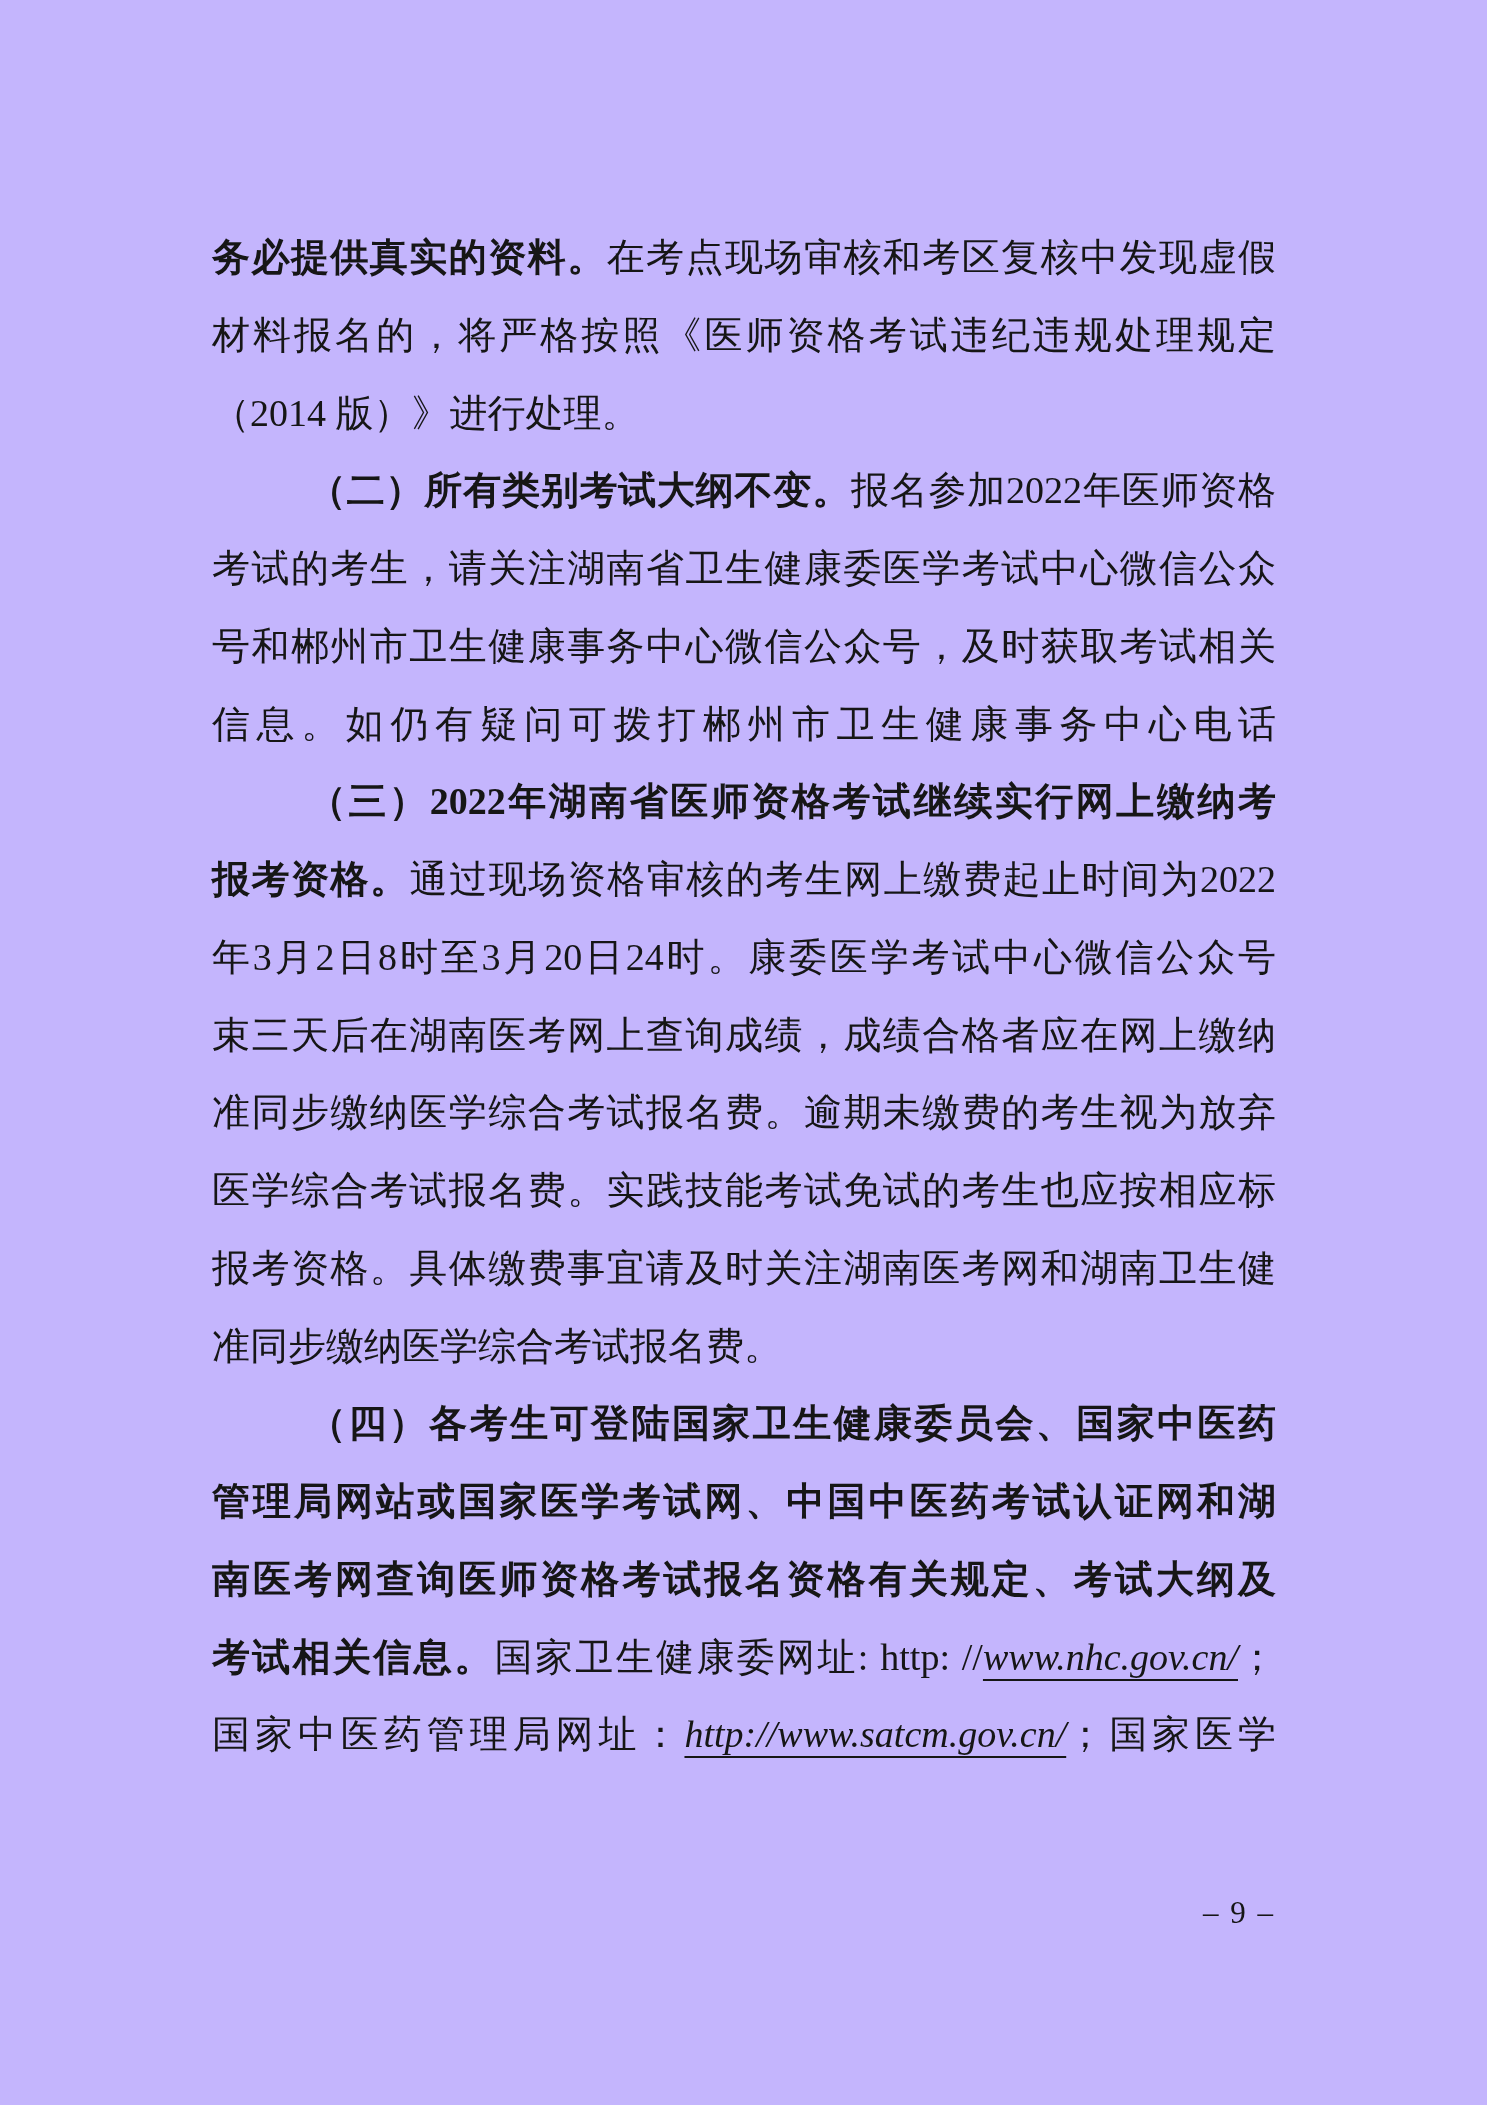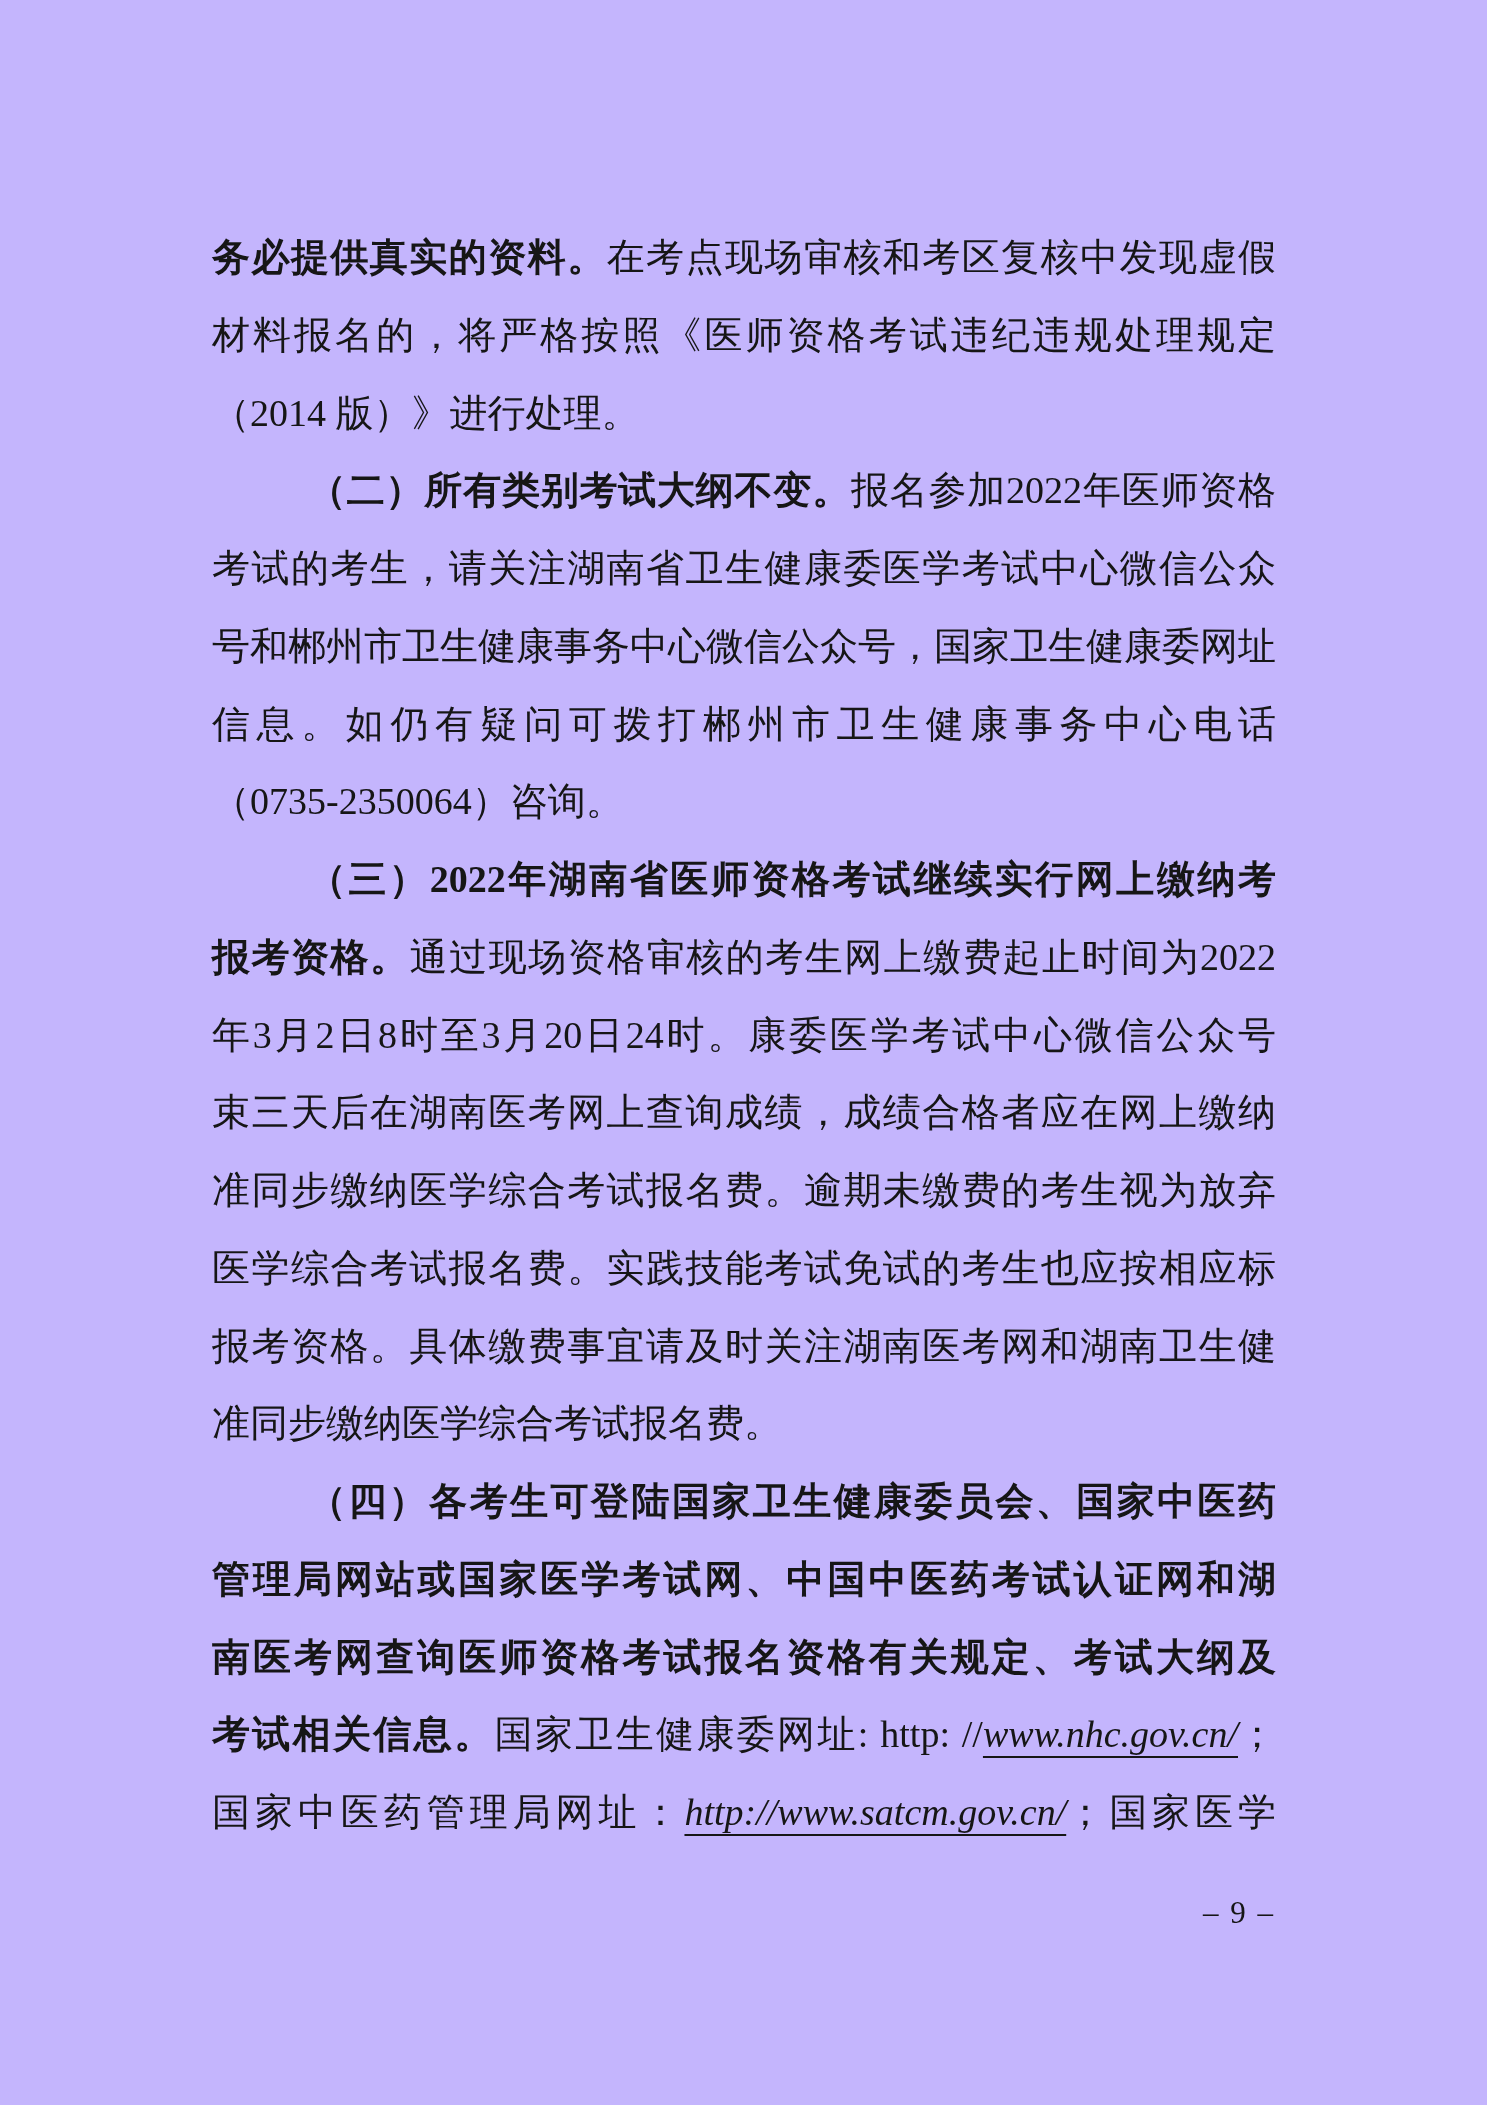--- a/index.html
+++ b/index.html
@@ -70,27 +70,24 @@
     </div>
 
     <div>
       <div class="line indent">
         <span class="seg b">（二）所有类别考试大纲不变。</span><span class="seg">报名参加2022年医师资格</span>
       </div>
       <div class="line">
         <span class="seg">考试的考生，请关注湖南省卫生健康委医学考试中心微信公众</span>
       </div>
       <div class="line">
-        <span class="seg">号和郴州市卫生健康事务中心微信公众号，国家卫生健康委网址</span>
+        <span class="seg">号和郴州市卫生健康事务中心微信公众号，及时获取考试相关</span>
       </div>
       <div class="line">
         <span class="seg">信息。如仍有疑问可拨打郴州市卫生健康事务中心电话</span>
-      </div>
-      <div class="line end">
-        <span class="seg">（0735-2350064）咨询。</span>
       </div>
     </div>
 
     <div>
       <div class="line indent">
         <span class="seg b">（三）2022年湖南省医师资格考试继续实行网上缴纳考</span>
       </div>
       <div class="line">
         <span class="seg b">报考资格。</span><span class="seg">通过现场资格审核的考生网上缴费起止时间为2022</span>
       </div>

